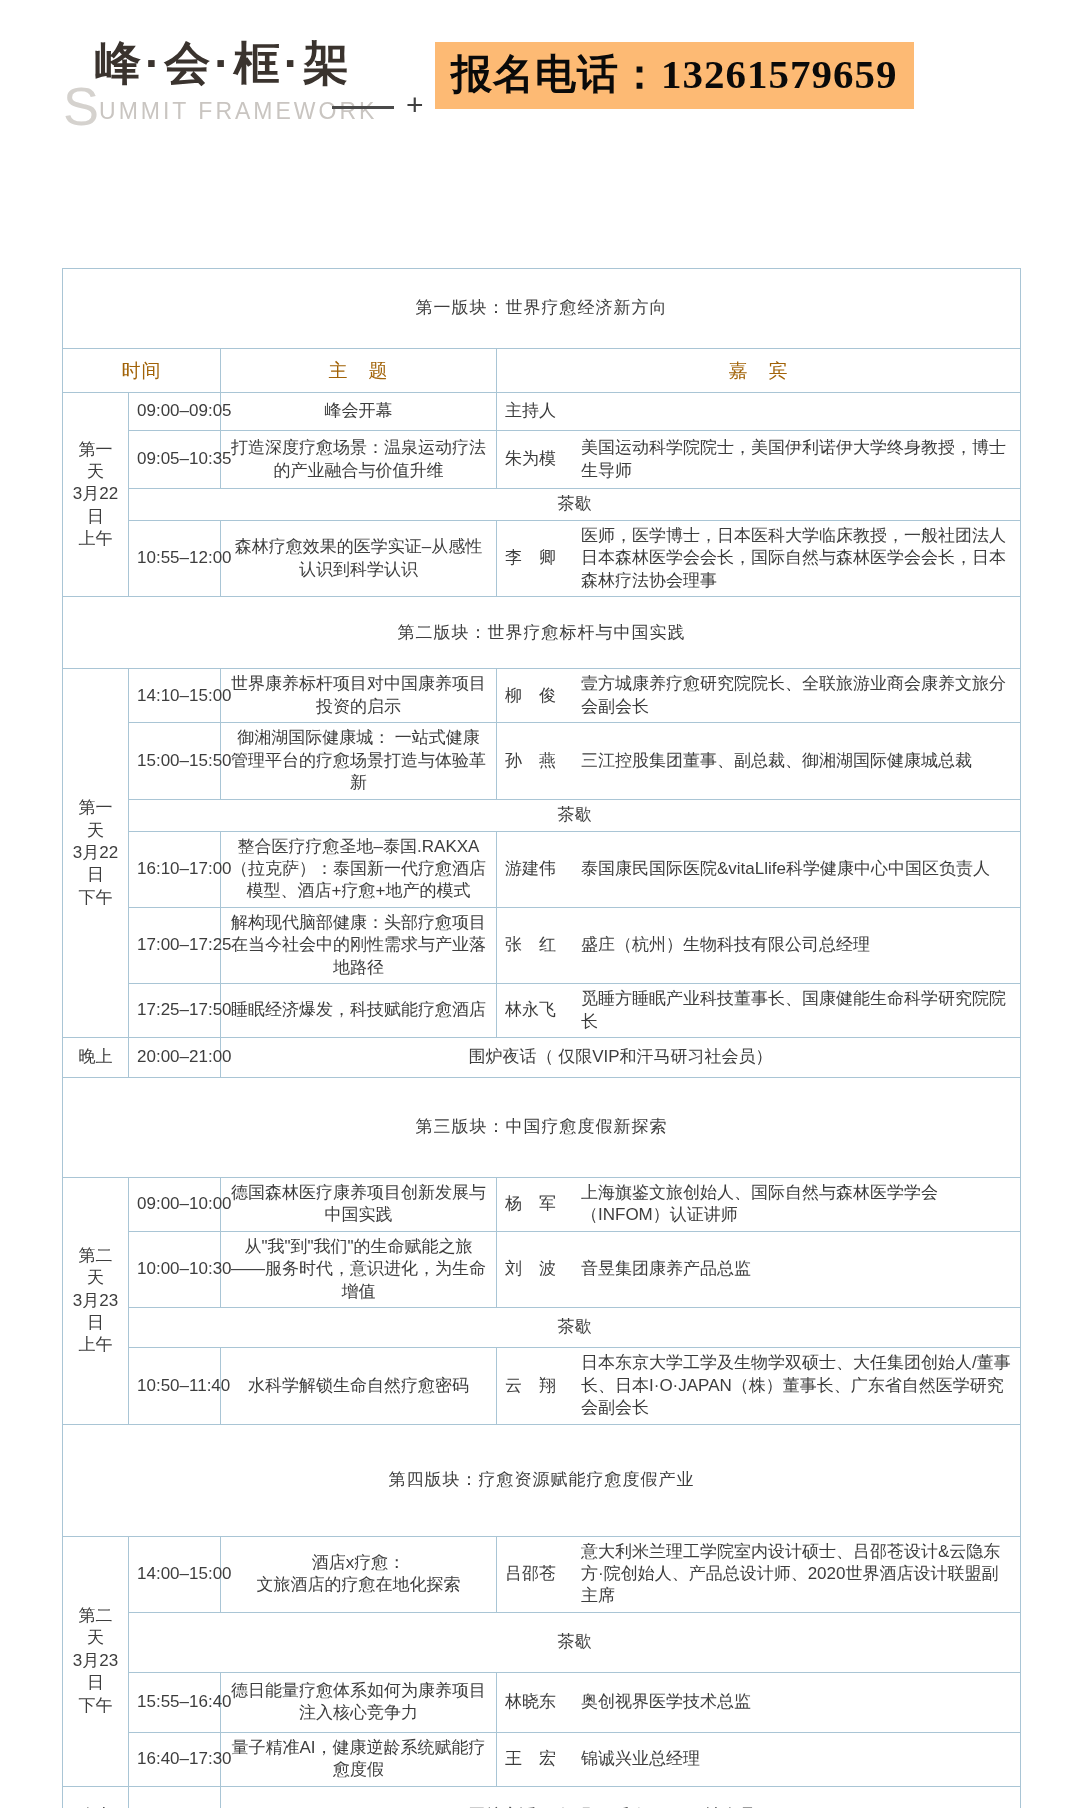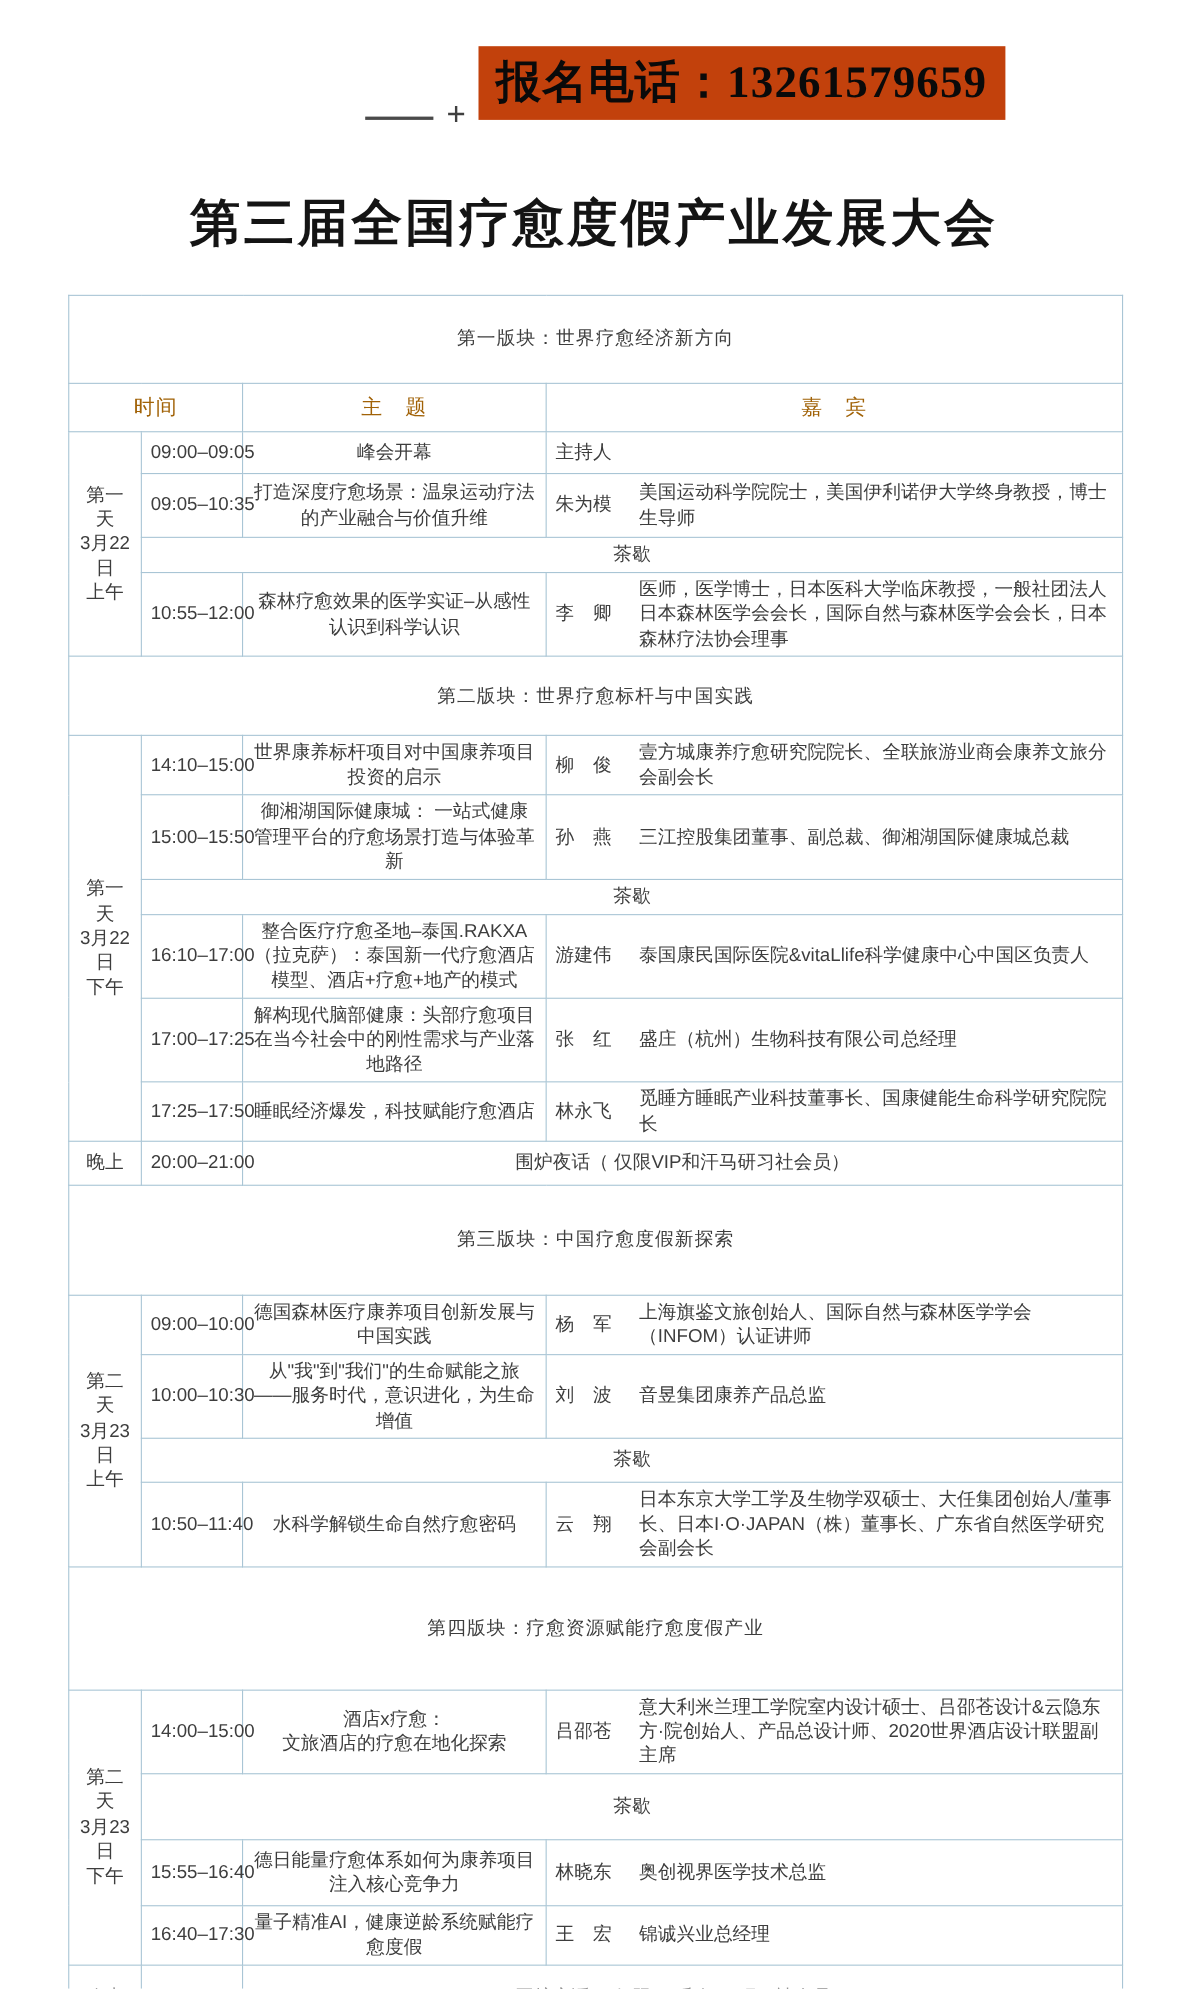--- a/index.html
+++ b/index.html
@@ -7,21 +7,21 @@
         font-family:"Liberation Sans","DejaVu Sans",sans-serif;color:#3d3d3d;}
 
   
   .topbar{position:absolute;top:38px;left:0;width:1080px;height:110px;}
   .logo{position:absolute;left:63px;top:0;}
   .logo-cn{margin-left:32px;font-size:46px;font-weight:800;color:#3a332e;letter-spacing:4px;line-height:1.1;}
   .logo-en{margin-top:-14px;color:#c9c5c1;font-size:23px;letter-spacing:3px;font-weight:400;white-space:nowrap;}
   .logo-en .big-s{font-size:54px;color:#d5d2ce;font-weight:400;vertical-align:-6px;letter-spacing:0;}
   .logo-dash{position:absolute;left:332px;top:68px;width:62px;border-top:3px solid #4a4a4a;}
   .logo-plus{position:absolute;left:406px;top:50px;font-size:30px;color:#3f3f3f;font-weight:300;}
-  .phone{position:absolute;left:435px;top:4px;background:#c2410c;color:#0a0a0a;
+  .phone{position:absolute;left:435px;top:4px;background:#fdba74;color:#0a0a0a;
          font-family:"Liberation Serif","DejaVu Serif",serif;font-size:41px;font-weight:700;
          padding:5px 16px 7px 16px;letter-spacing:1px;white-space:nowrap;}
 
   
   .page-title{position:absolute;top:172px;left:0;width:1080px;text-align:center;
               font-size:46px;font-weight:800;color:#141414;letter-spacing:3px;margin:0;}
 
   
   table.agenda{position:absolute;top:268px;left:62px;width:958px;border-collapse:collapse;
                table-layout:fixed;background:#fff;}
@@ -43,26 +43,29 @@
   .h38{height:38px}.h40{height:40px}.h44{height:44px}.h46{height:46px}
   .h50{height:50px}.h52{height:52px}.h58{height:58px}.h60{height:60px}.h62{height:62px}
   .h72{height:72px}.h80{height:80px}.h100{height:100px}.h112{height:112px}
 </style>
 </head>
 <body>
 
 <div class="page">
 
   <div class="topbar">
+    <div class="logo">
+      <div class="logo-cn">峰·会·框·架</div>
+      <div class="logo-en"><span class="big-s">S</span><span>UMMIT FRAMEWORK</span></div>
+    </div>
     <div class="logo-dash"></div>
     <div class="logo-plus">+</div>
     <div class="phone">报名电话：13261579659</div>
   </div>
 
-  <h1 class="page-title">第三届全国疗愈度假产业发展大会</h1>
 
   <table class="agenda">
     <colgroup>
         <col class="c-day">
         <col class="c-time">
         <col class="c-topic">
         <col class="c-guest">
       </colgroup>
     <tbody>
 

